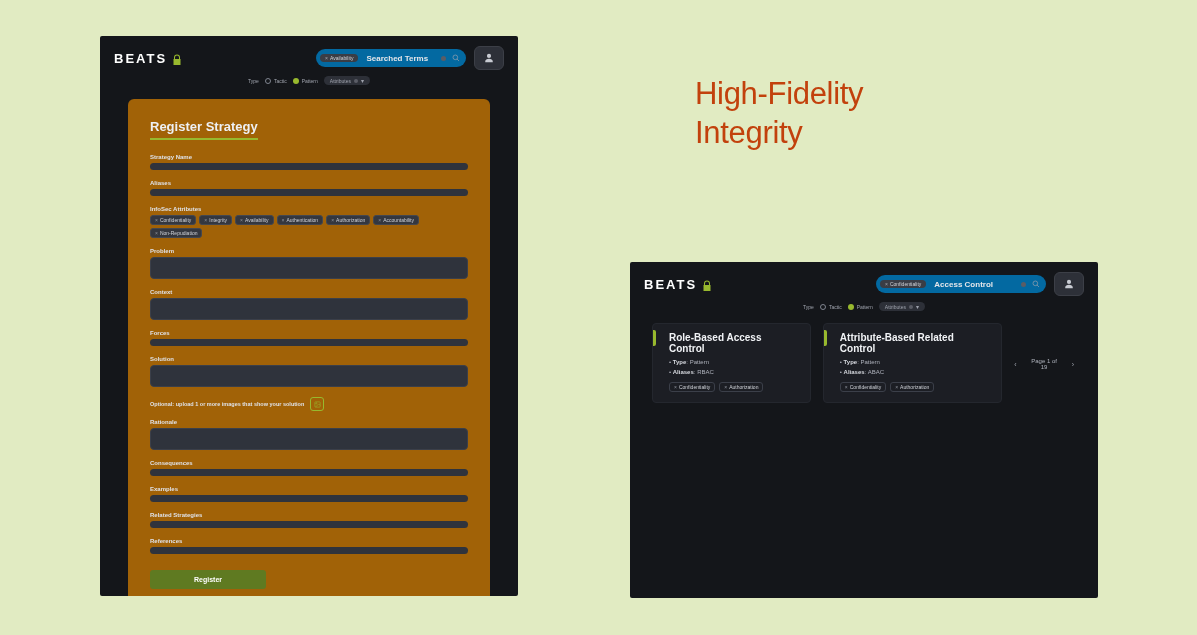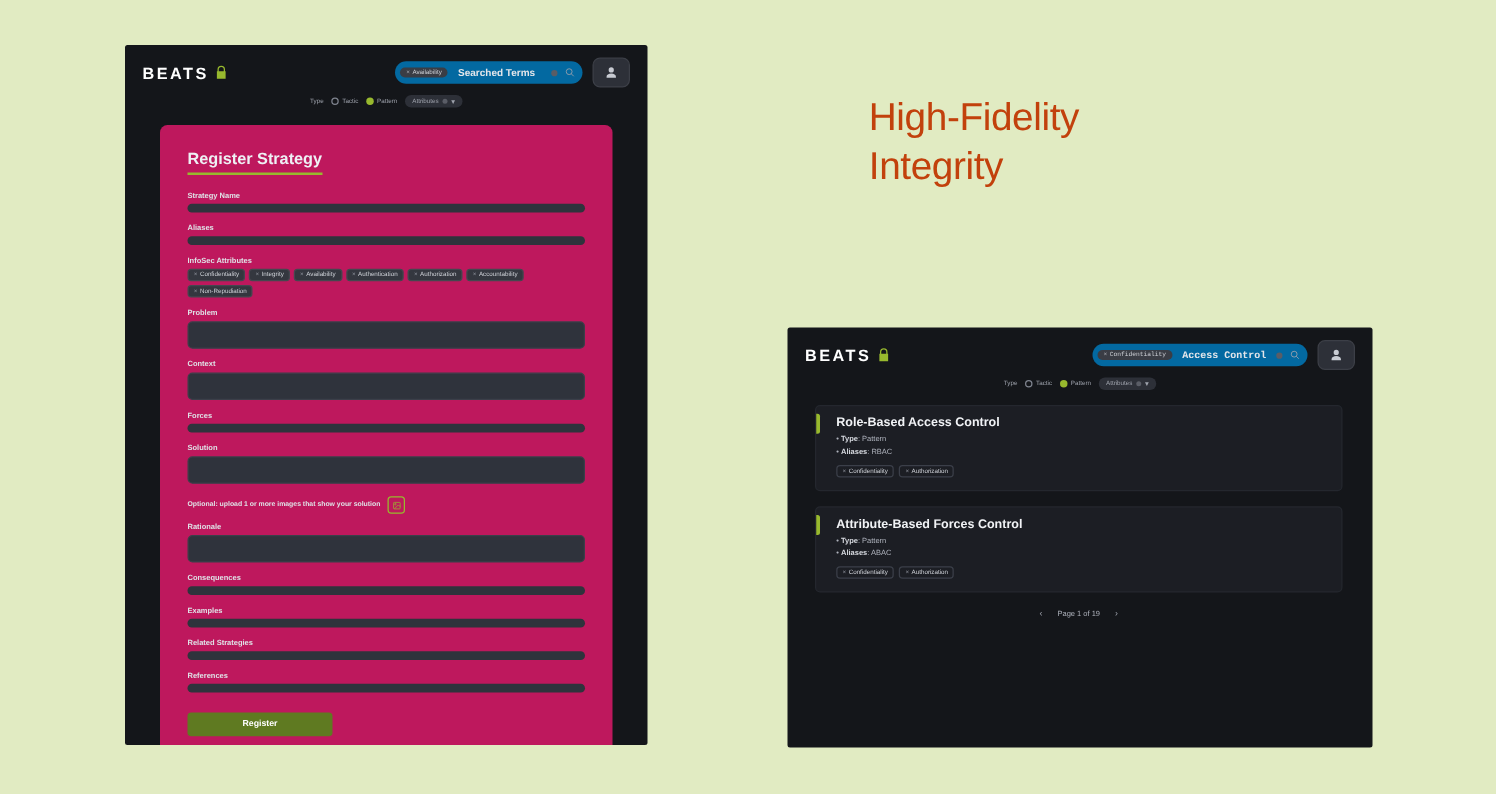--- a/index.html
+++ b/index.html
@@ -37,21 +37,21 @@
   .app-right { left: 630px; top: 262px; width: 468px; height: 336px; }
 
   .topbar {
     display: flex;
     align-items: center;
     gap: 8px;
     padding: 10px 14px 2px 14px;
   }
   .brand {
     display: flex;
-    align-items: center;
+    align-items: flex-end;
     gap: 4px;
     color: #fff;
     font-weight: 800;
     letter-spacing: 2px;
     font-size: 13px;
   }
   .brand-lock {
     width: 12px; height: 12px;
     fill: #98b92e;
   }
@@ -131,21 +131,21 @@
     align-items: center;
     gap: 3px;
     font-size: 5px;
   }
   .attr-pill .dot { width:4px;height:4px;border-radius:50%;background:#5a5d66; }
   .chev { font-size:6px; color:#9fa3ad; }
 
   
   .panel {
     margin: 6px 28px 14px 28px;
-    background: #be185d;
+    background: #a16207;
     border-radius: 6px;
     padding: 18px 22px;
   }
   .panel-title {
     color: #eef0f4;
     font-size: 13px;
     font-weight: 800;
     display: inline-block;
     border-bottom: 2px solid #98b92e;
     padding-bottom: 4px;
@@ -209,21 +209,21 @@
     cursor: pointer;
     margin-top: 6px;
     width: 116px;
     text-align: center;
   }
 
   
   .results {
     padding: 4px 24px 10px 22px;
     display: flex;
-    flex-direction: column;
+    flex-direction: row;
     gap: 12px;
   }
   .card {
     background: #1c1e24;
     border-radius: 4px;
     padding: 8px 16px 10px 16px;
     position: relative;
     border: 1px solid #24272e;
   }
   .card-stripe {
@@ -417,21 +417,21 @@
 <div class="app app-right">
 
   <div class="topbar">
     <div class="brand">
       <span>BEATS</span>
       <svg class="brand-lock" viewBox="0 0 24 24">
           <path d="M6 10V7a6 6 0 0112 0v3h1v12H5V10h1zm2 0h8V7a4 4 0 00-8 0v3z"></path>
         </svg>
     </div>
     <div class="spacer"></div>
-    <div class="searchbar" style="min-width:170px;font-family:Liberation Mono, monospace;">
+    <div class="searchbar" style="min-width:170px;">
       <span class="search-chip">
         <span class="chip-x">×</span>
         <span>Confidentiality</span>
       </span>
       <span class="search-text">Access Control</span>
       <span class="search-status-dot"></span>
       <span class="search-icon-holder">
         <svg class="search-icon" viewBox="0 0 24 24">
             <circle cx="10" cy="10" r="7"></circle>
             <line x1="21" y1="21" x2="15" y2="15"></line>
@@ -478,21 +478,21 @@
           </span>
         <span class="tag">
             <span class="chip-x2">×</span>
             <span>Authorization</span>
           </span>
       </div>
     </div>
 
     <div class="card">
       <span class="card-stripe"></span>
-      <div class="card-title">Attribute-Based Forces Control</div>
+      <div class="card-title">Attribute-Based Related Control</div>
       <div class="card-meta">
         <div class="bullet"><span class="k">Type</span>: <span>Pattern</span></div>
         <div class="bullet"><span class="k">Aliases</span>: <span>ABAC</span></div>
       </div>
       <div class="tagrow">
         <span class="tag">
             <span class="chip-x2">×</span>
             <span>Confidentiality</span>
           </span>
         <span class="tag">

